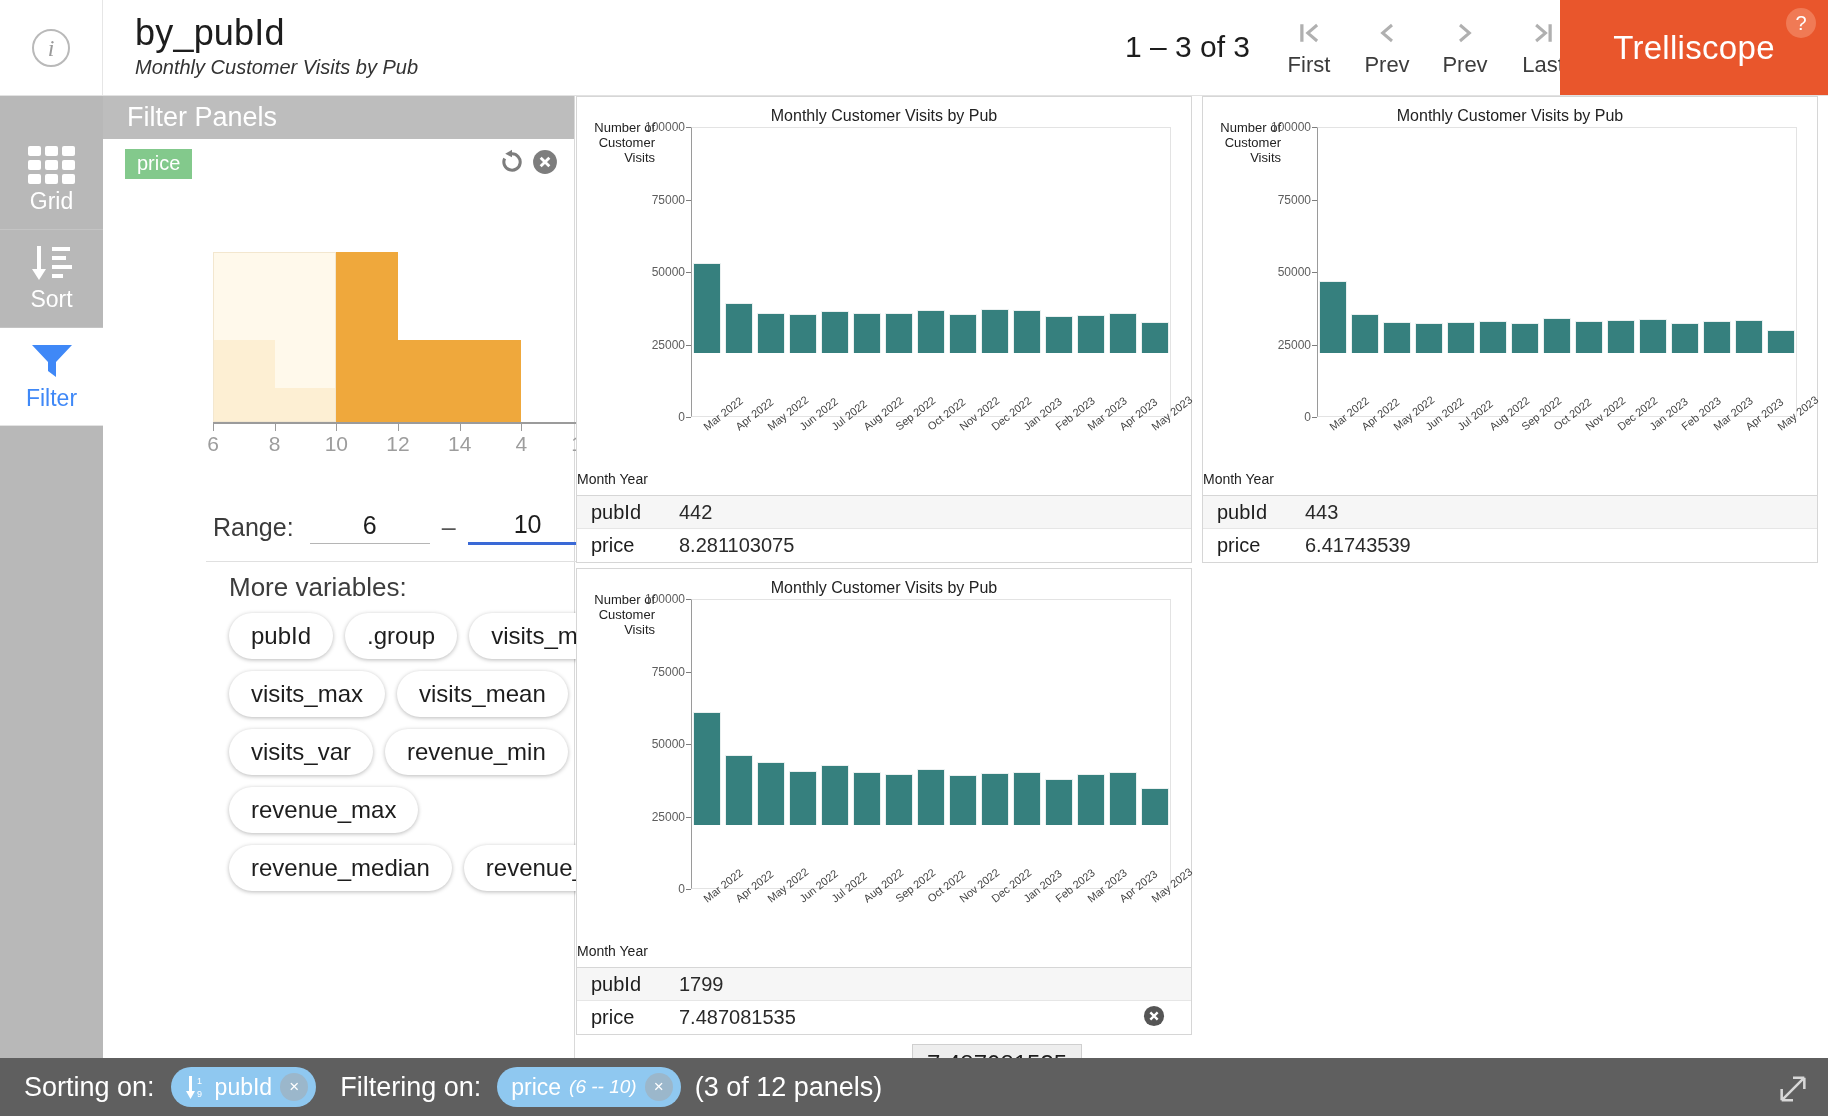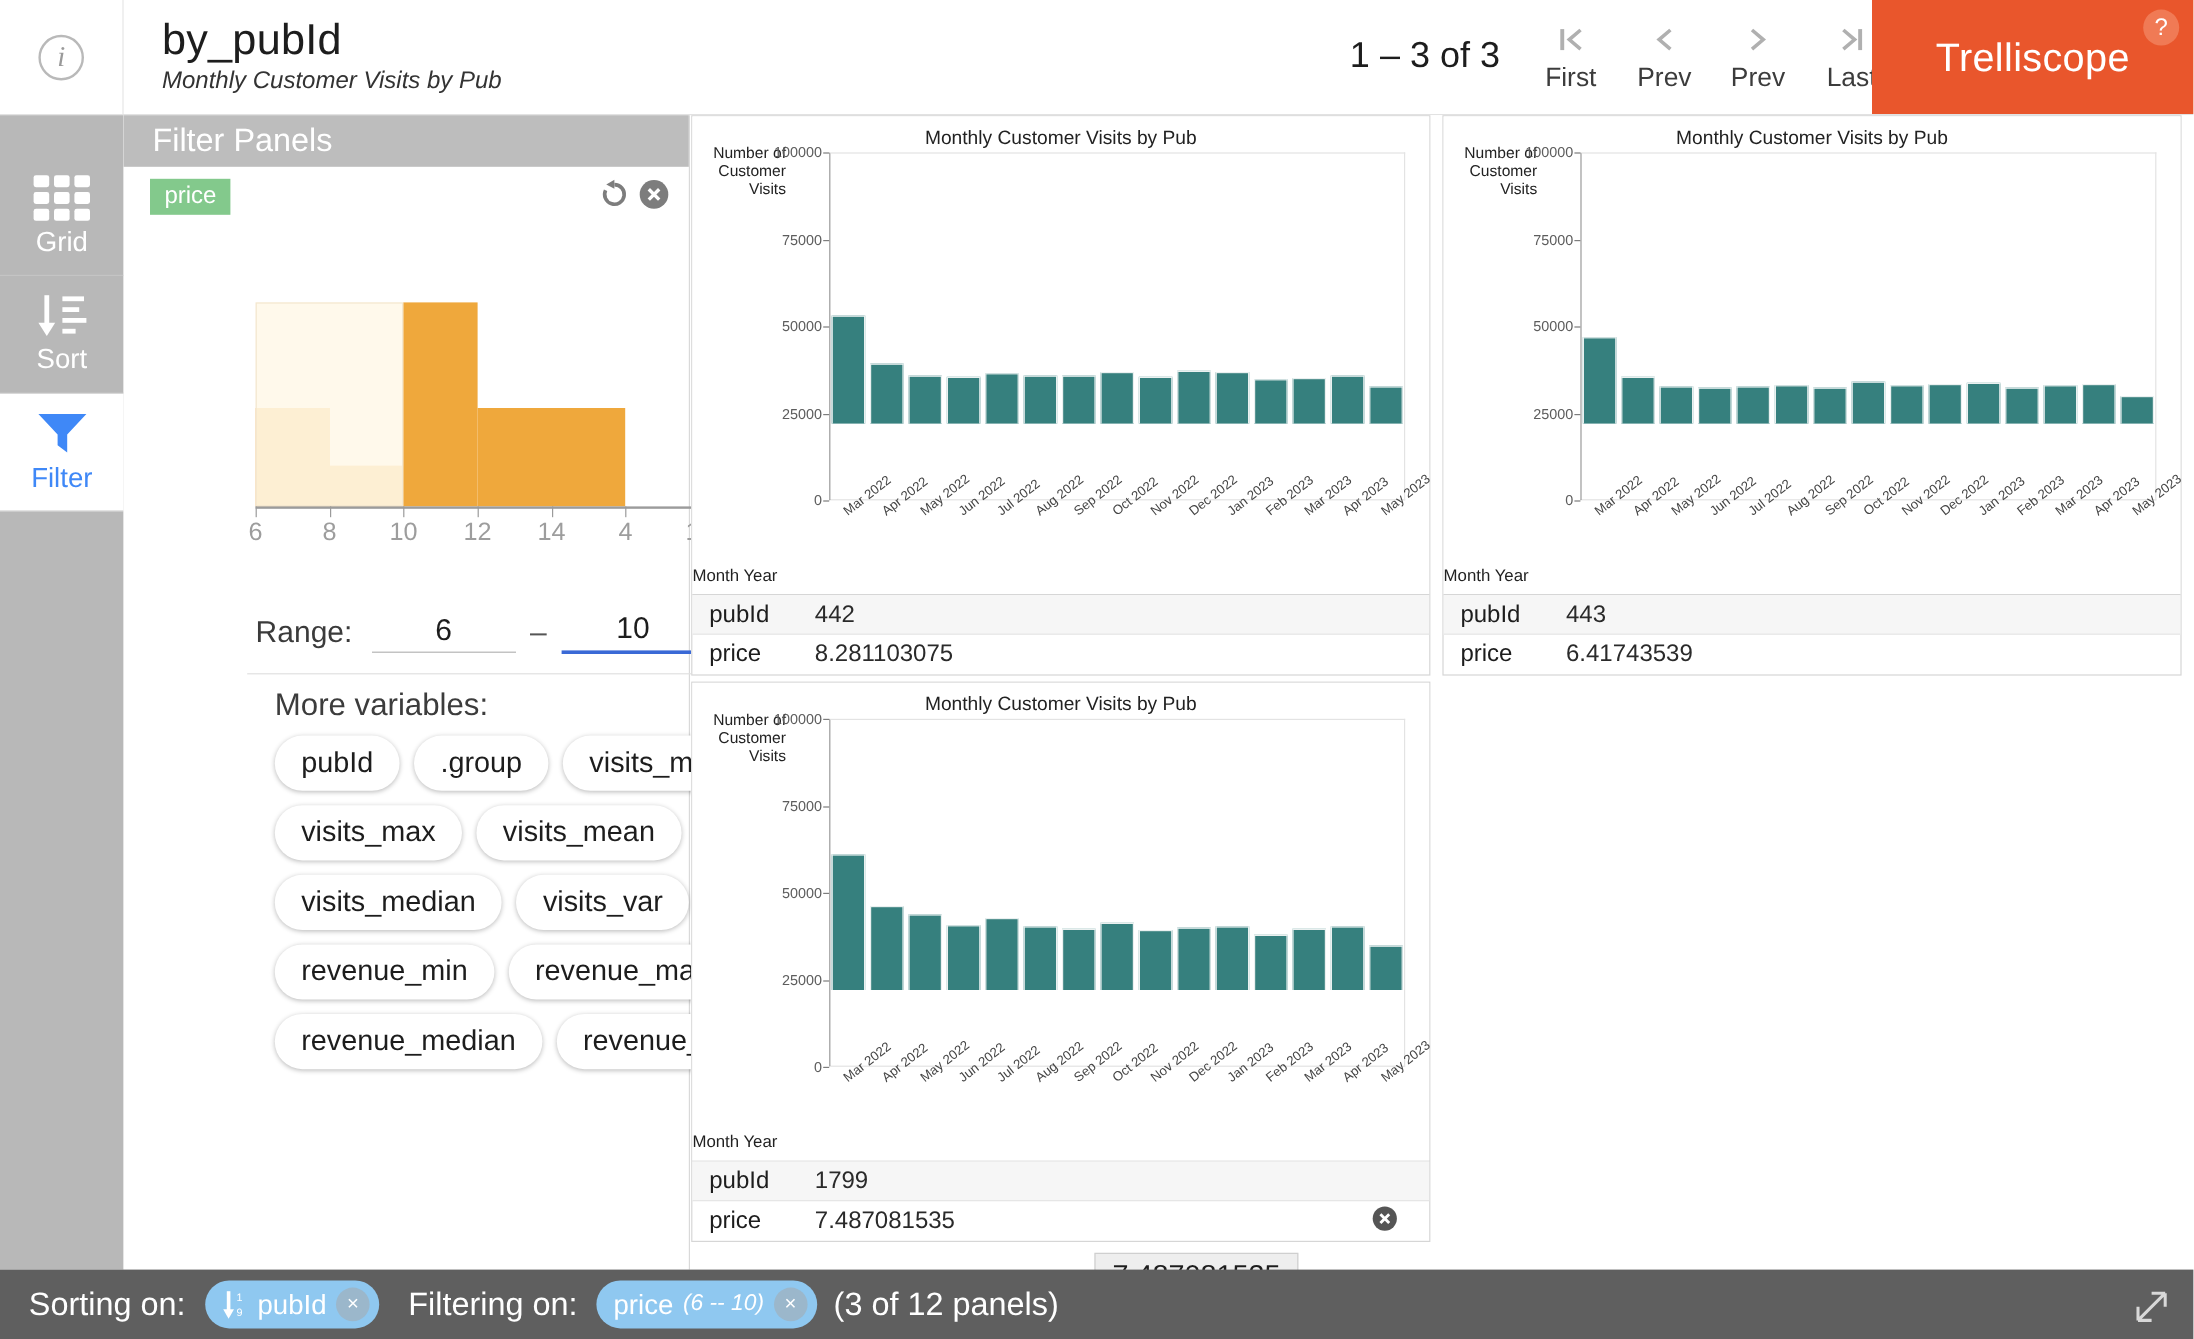--- a/index.html
+++ b/index.html
@@ -283,21 +283,20 @@
     <div class="fp-divider"></div>
 
     <div class="more-vars">
       <div class="mv-title">More variables:</div>
       <div class="chips" id="var-chips">
           <div class="chip">pubId</div>
           <div class="chip">.group</div>
           <div class="chip">visits_min</div>
           <div class="chip">visits_max</div>
           <div class="chip">visits_mean</div>
-          <div class="chip">visits_median</div>
           <div class="chip">visits_var</div>
           <div class="chip">revenue_min</div>
           <div class="chip">revenue_max</div>
           <div class="chip">revenue_median</div>
           <div class="chip">revenue_var</div>
         </div>
     </div>
   </div>
 
   <div class="panels" id="panel-grid">

